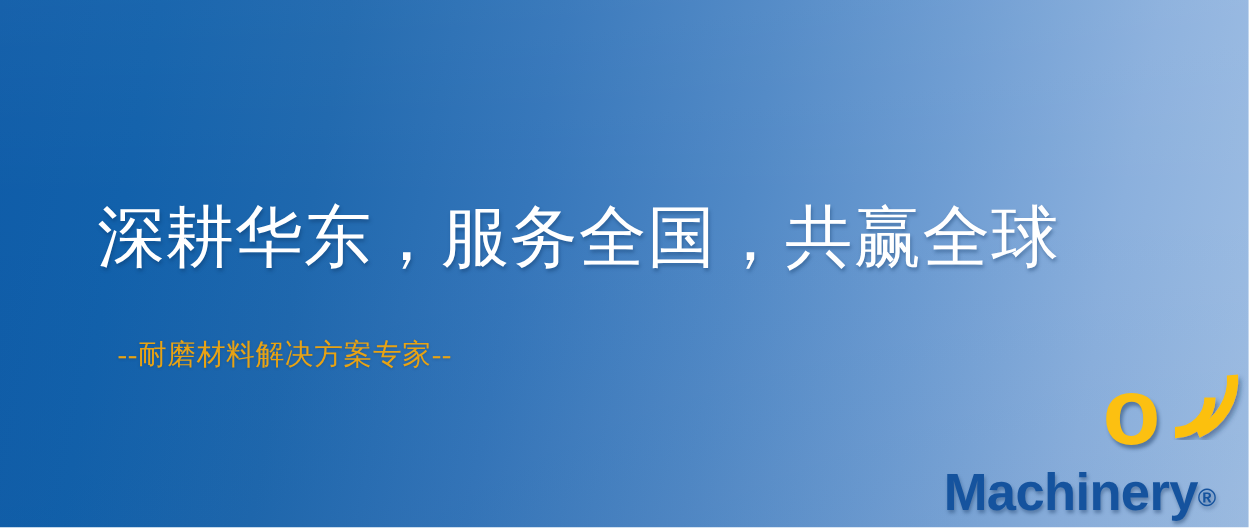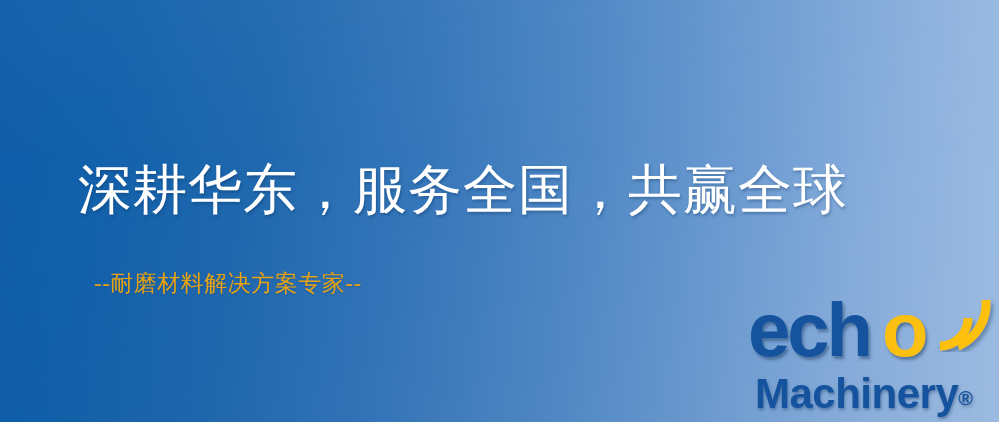--- a/index.html
+++ b/index.html
@@ -140,21 +140,20 @@
   <div id="bg-vgradient"></div>
 
   <div id="headline">深耕华东，服务全国，共赢全球</div>
 
   <div id="subtitle">--耐磨材料解决方案专家--</div>
 
   <div id="logo">
 
     <div id="logo-wordmark">
 
-      <span class="logo-echo-text">ech</span>
 
       <span class="logo-o-text">o</span>
 
       <svg id="logo-arcs" viewBox="0 0 70 62">
         <defs>
           <filter id="arcshadow" x="-40%" y="-40%" width="200%" height="200%">
             <feDropShadow dx="2" dy="3" stdDeviation="2" flood-color="#12325c" flood-opacity="0.45"></feDropShadow>
           </filter>
         </defs>
         <g fill="none" stroke="#fcc011" stroke-linecap="butt" filter="url(#arcshadow)">

